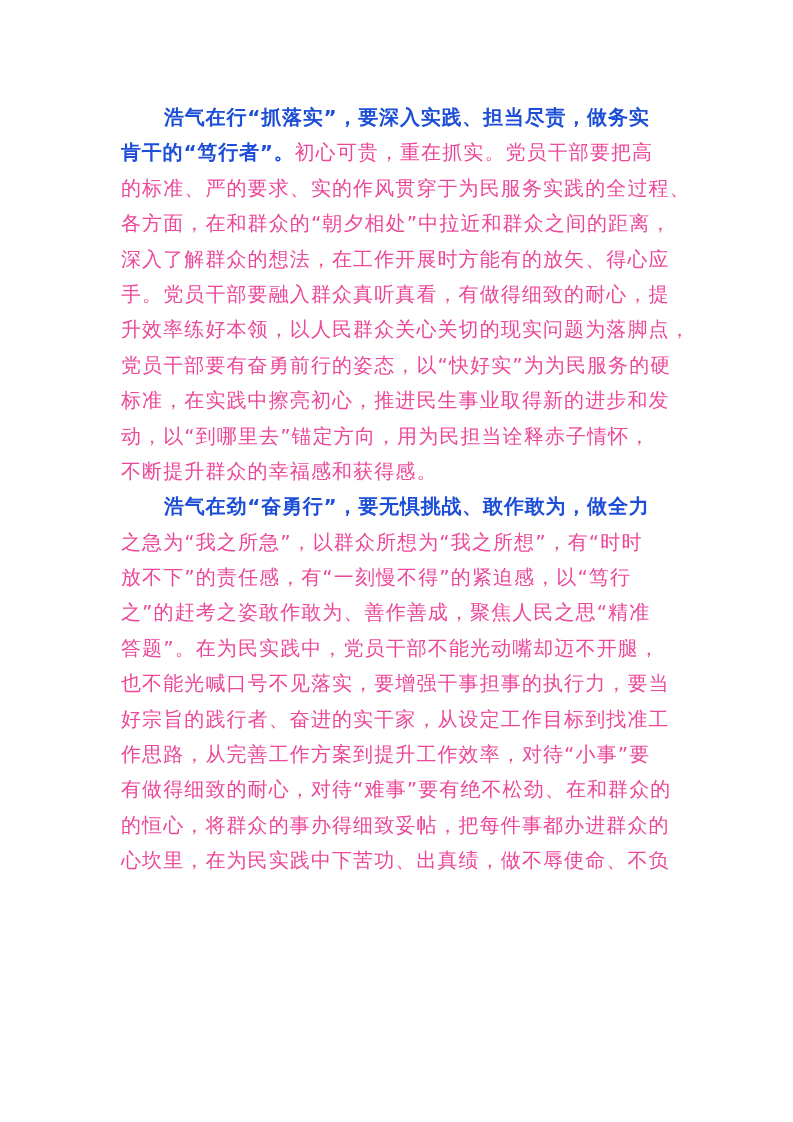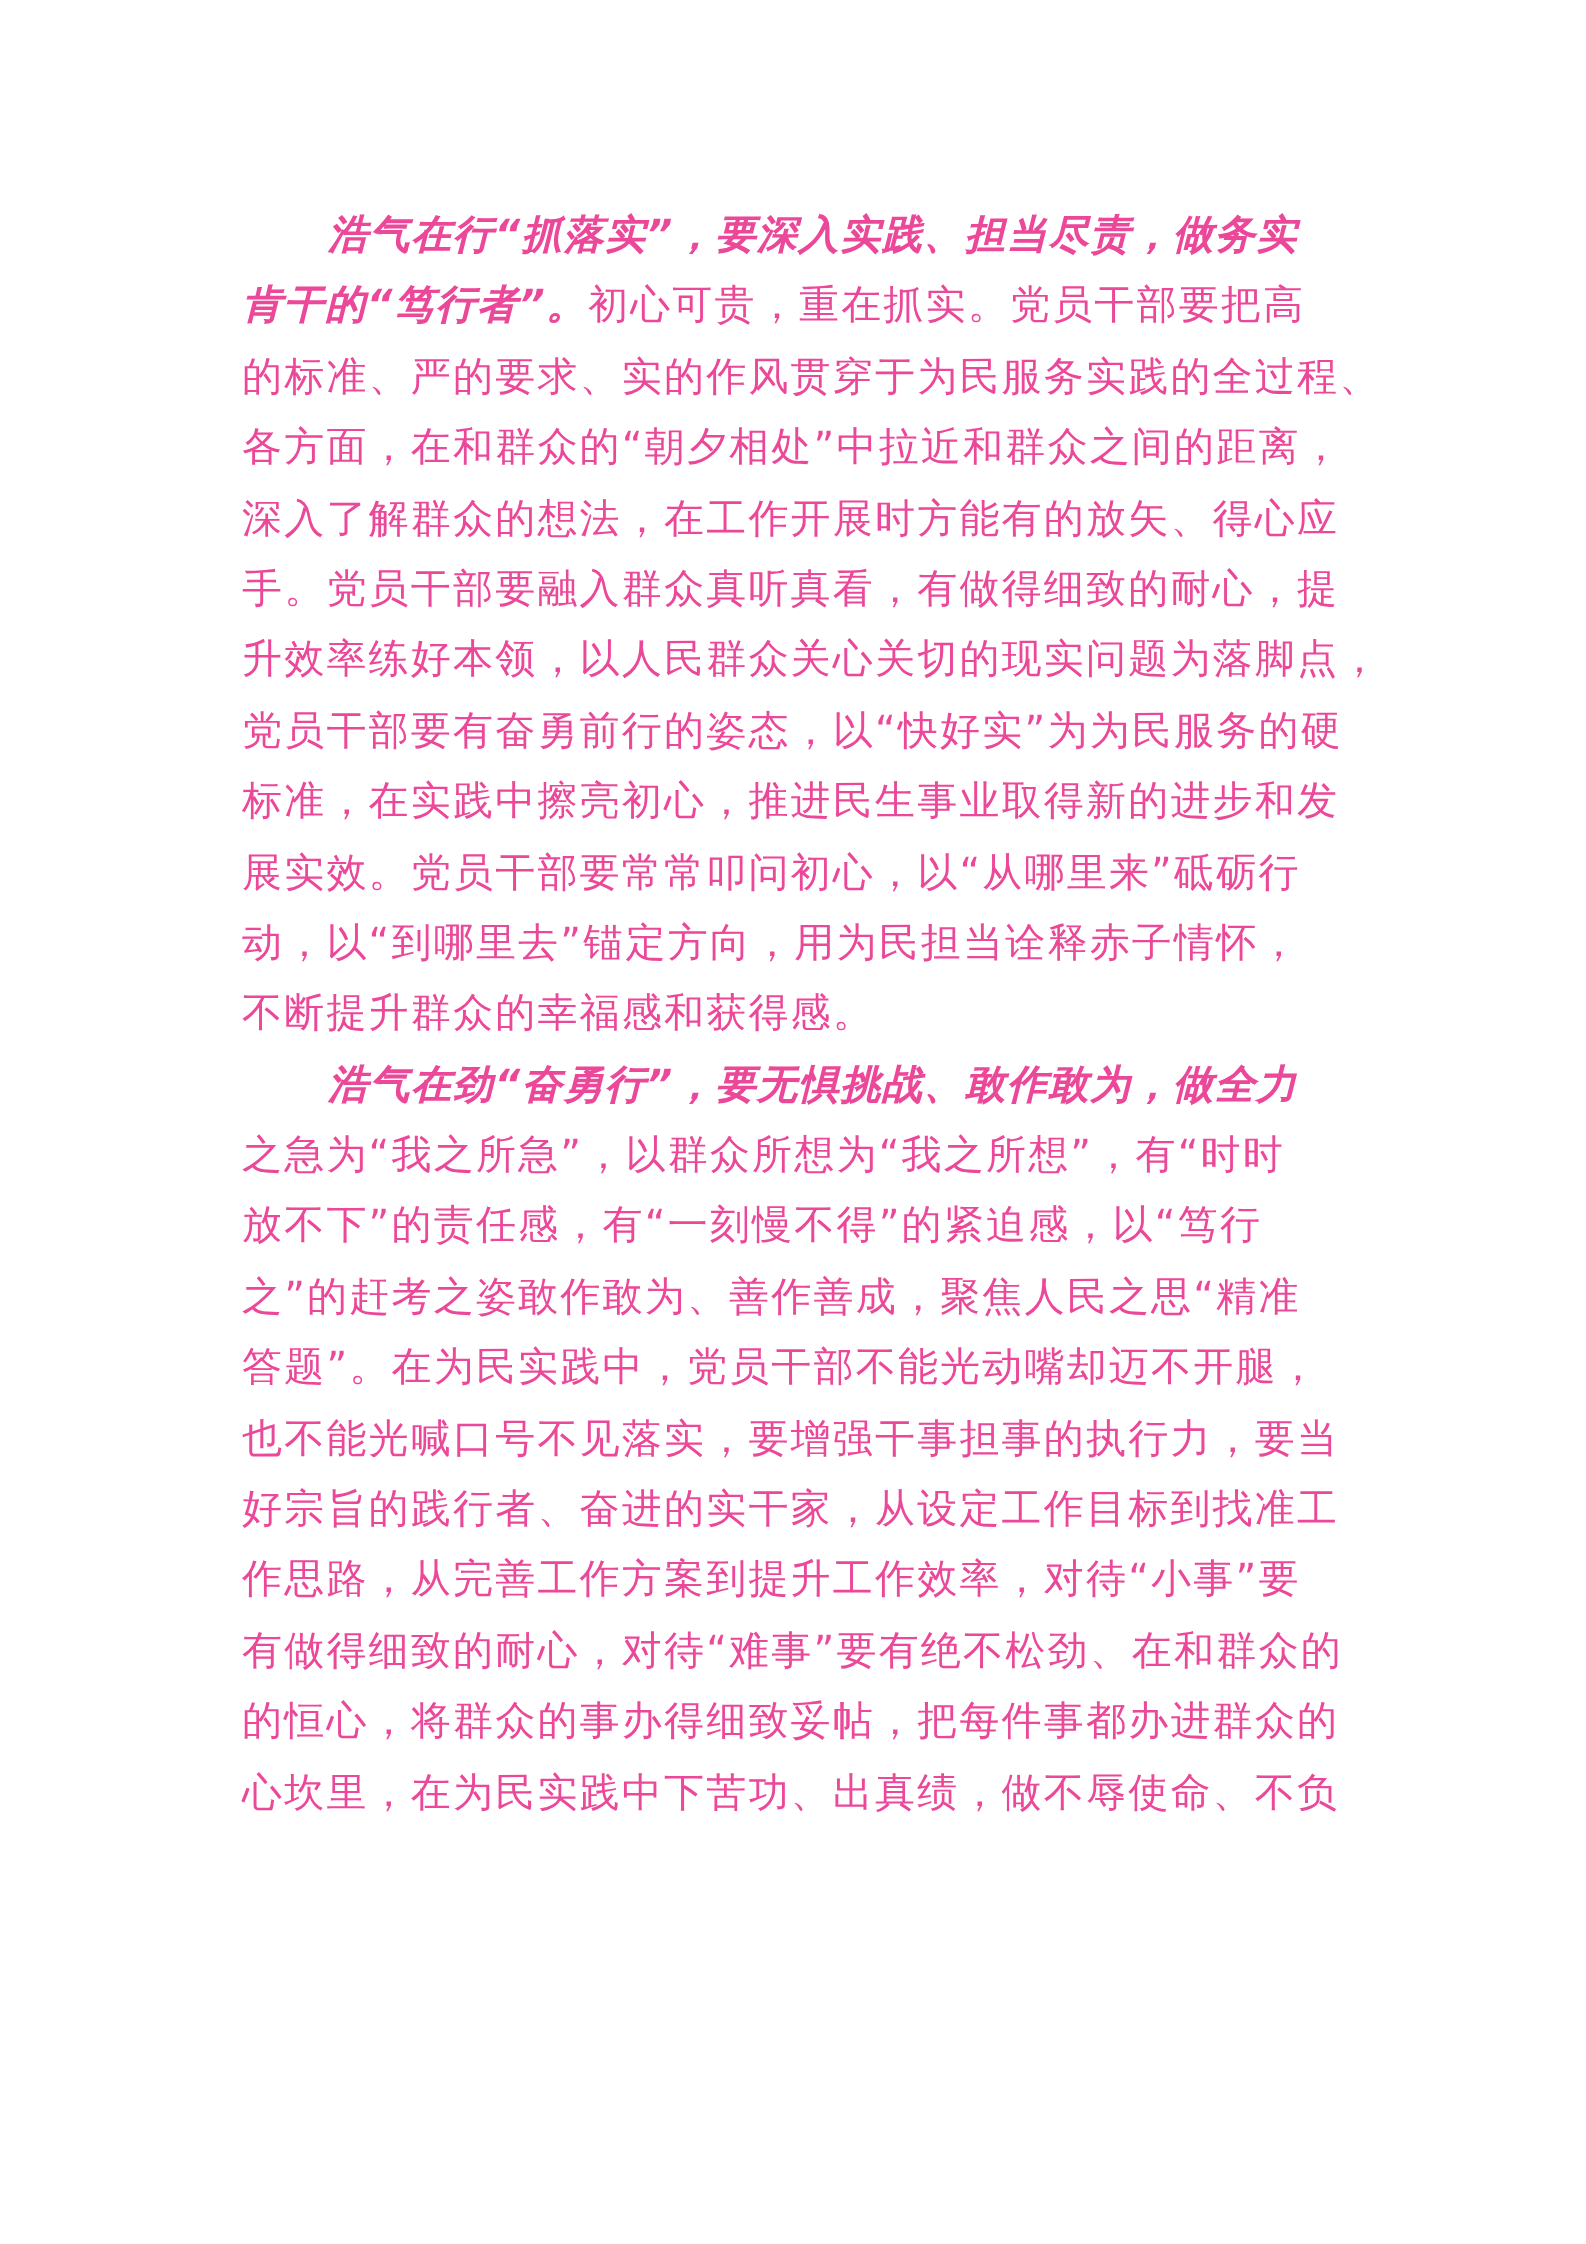--- a/index.html
+++ b/index.html
@@ -35,23 +35,22 @@
       font-size: 20px;
       white-space: nowrap;
       color: #333333;
       letter-spacing: 1.1px;
     }
     .line.indent {
       padding-left: 43px;
     }
     .lead {
       font-weight: bold;
-      color: #ec4899;
+      color: #1d4ed8;
       letter-spacing: 0.8px;
-      font-style: italic;
     }
     .body-text {
       font-weight: normal;
       color: #ec4899;
     }
   </style>
 </head>
 <body>
 
 <div class="page">
@@ -60,21 +59,20 @@
     <div class="paragraph">
       <div class="line indent"><span class="lead">浩气在行“抓落实”，要深入实践、担当尽责，做务实</span><span class="body-text"></span></div>
       <div class="line"><span class="lead">肯干的“笃行者”。</span><span class="body-text">初心可贵，重在抓实。党员干部要把高</span></div>
       <div class="line"><span class="body-text">的标准、严的要求、实的作风贯穿于为民服务实践的全过程、</span></div>
       <div class="line"><span class="body-text">各方面，在和群众的“朝夕相处”中拉近和群众之间的距离，</span></div>
       <div class="line"><span class="body-text">深入了解群众的想法，在工作开展时方能有的放矢、得心应</span></div>
       <div class="line"><span class="body-text">手。党员干部要融入群众真听真看，有做得细致的耐心，提</span></div>
       <div class="line"><span class="body-text">升效率练好本领，以人民群众关心关切的现实问题为落脚点，</span></div>
       <div class="line"><span class="body-text">党员干部要有奋勇前行的姿态，以“快好实”为为民服务的硬</span></div>
       <div class="line"><span class="body-text">标准，在实践中擦亮初心，推进民生事业取得新的进步和发</span></div>
-      <div class="line"><span class="body-text">展实效。党员干部要常常叩问初心，以“从哪里来”砥砺行</span></div>
       <div class="line"><span class="body-text">动，以“到哪里去”锚定方向，用为民担当诠释赤子情怀，</span></div>
       <div class="line"><span class="body-text">不断提升群众的幸福感和获得感。</span></div>
     </div>
 
     <div class="paragraph">
       <div class="line indent"><span class="lead">浩气在劲“奋勇行”，要无惧挑战、敢作敢为，做全力</span><span class="body-text"></span></div>
       <div class="line"><span class="body-text">之急为“我之所急”，以群众所想为“我之所想”，有“时时</span></div>
       <div class="line"><span class="body-text">放不下”的责任感，有“一刻慢不得”的紧迫感，以“笃行</span></div>
       <div class="line"><span class="body-text">之”的赶考之姿敢作敢为、善作善成，聚焦人民之思“精准</span></div>
       <div class="line"><span class="body-text">答题”。在为民实践中，党员干部不能光动嘴却迈不开腿，</span></div>

